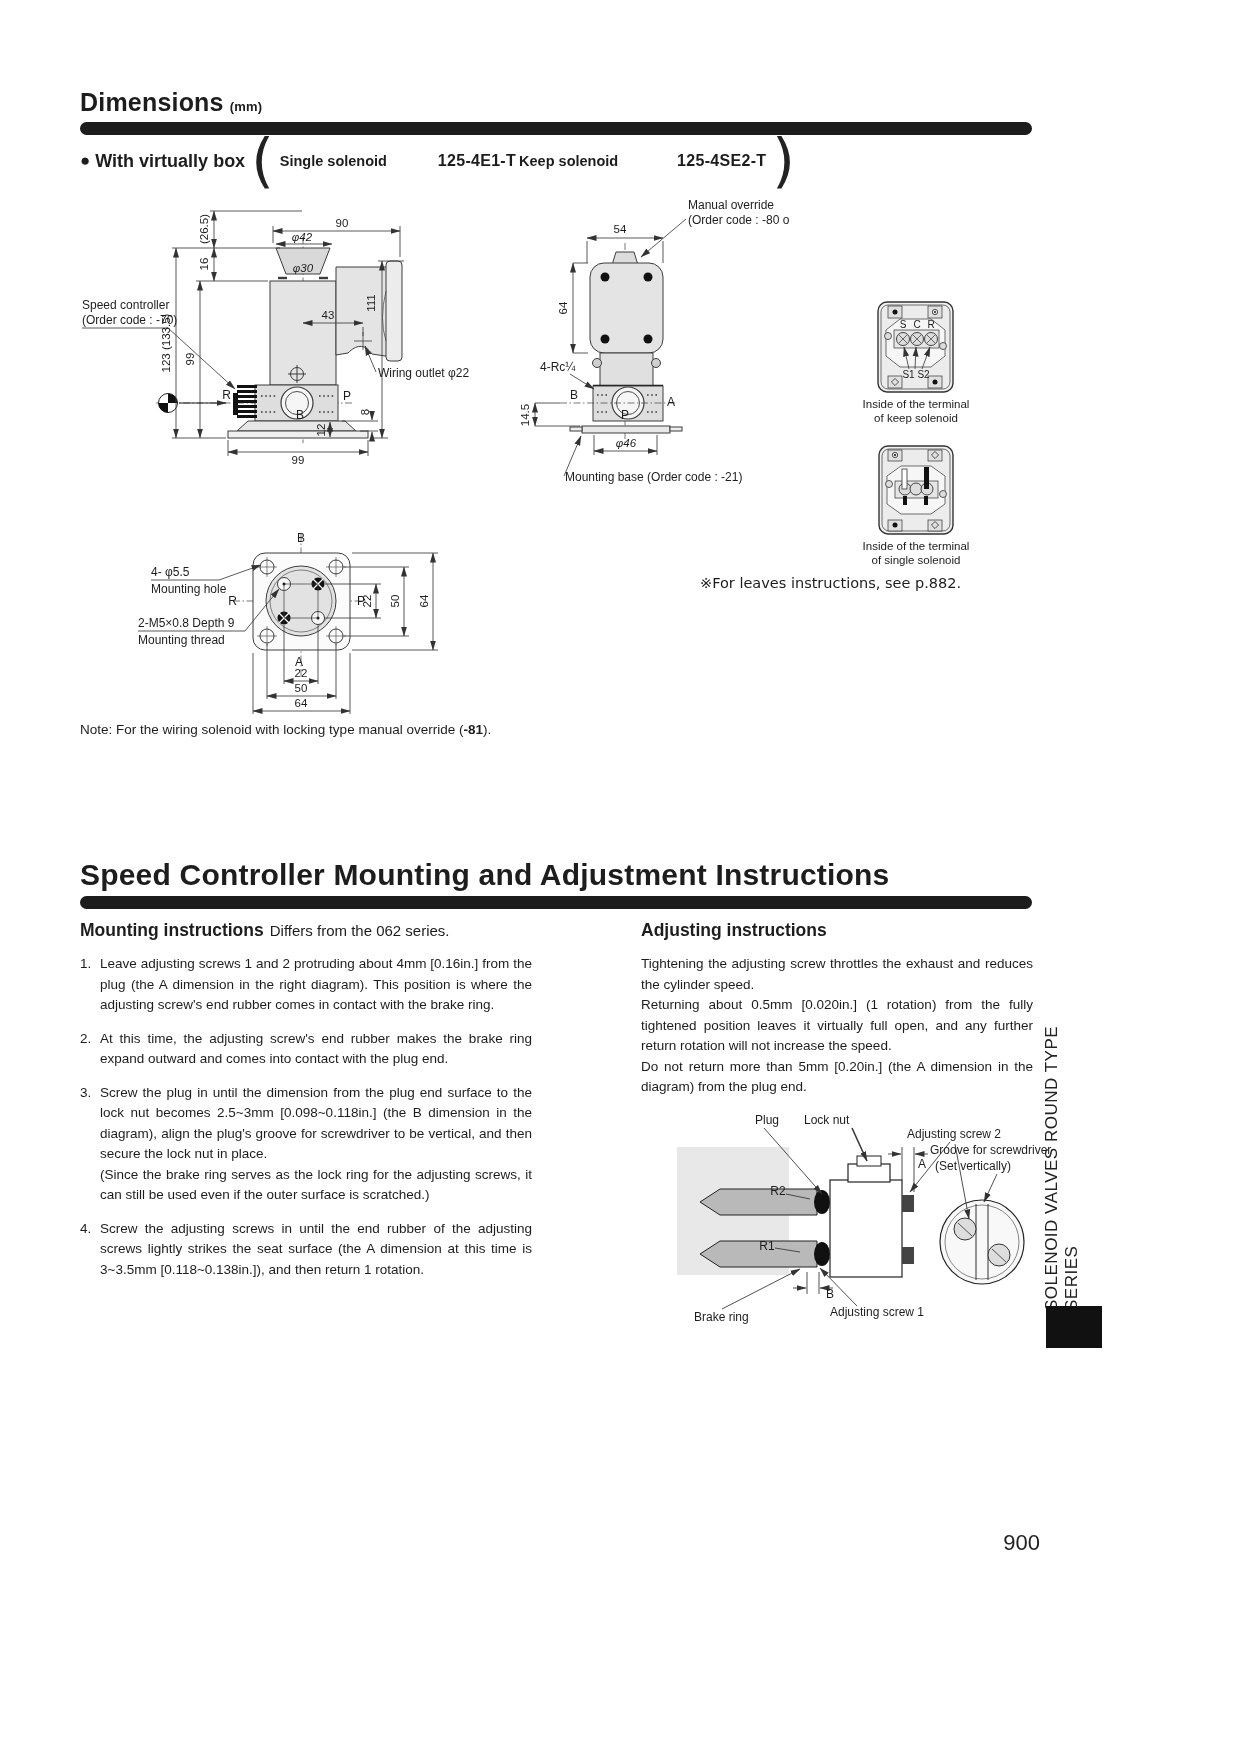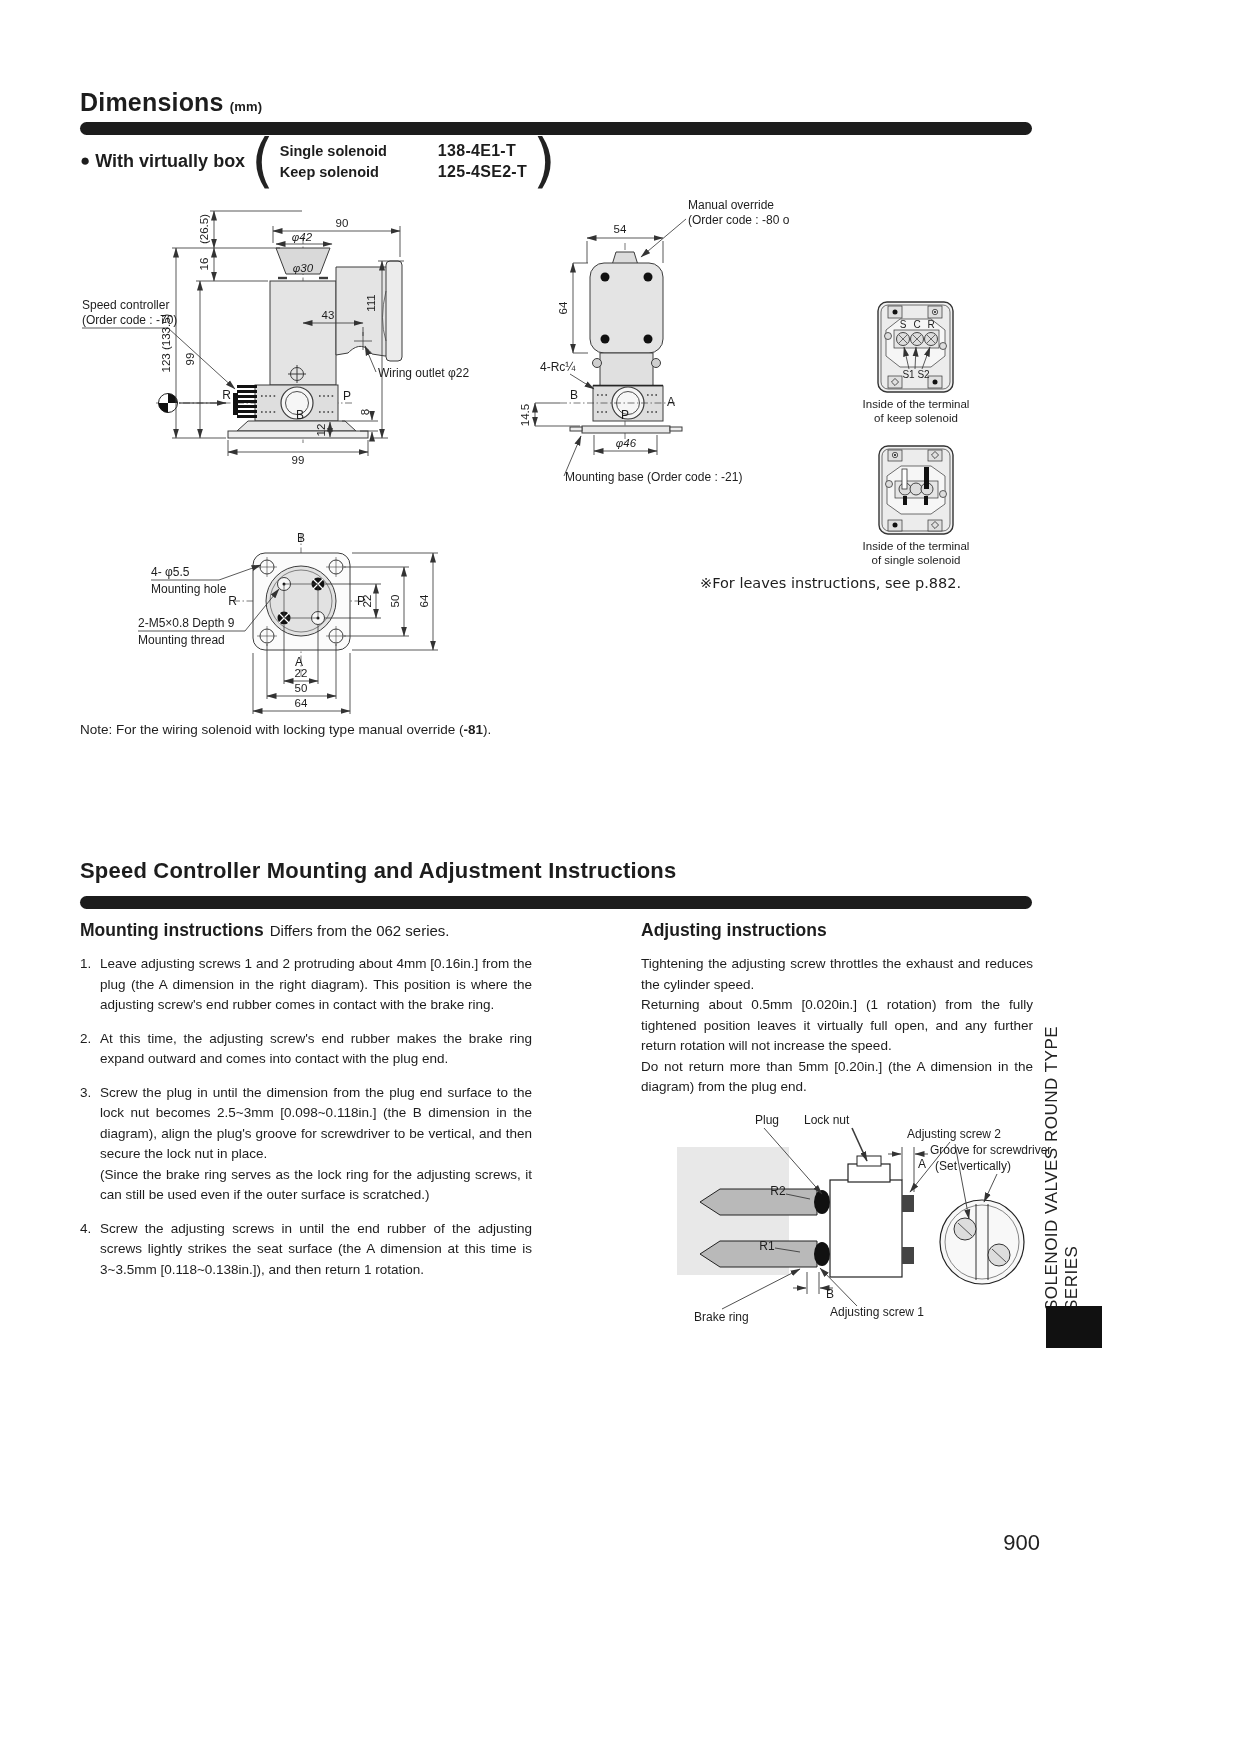--- a/index.html
+++ b/index.html
@@ -8,26 +8,26 @@
           font-family:"Liberation Sans","DejaVu Sans",sans-serif; color:#1d1d1d; overflow:hidden;text-decoration:underline; }
   .abs { position:absolute; }
   .h1 { font-size:25px; font-weight:bold; letter-spacing:.2px; }
   .h1 .unit { font-size:13px; font-weight:bold; margin-left:6px; }
   .bar { background:#1c1c1c; height:13px; border-radius:7px; width:952px; }
   .tbline { display:flex; align-items:center; }
   .bullet { font-size:17px; margin-right:5px; }
   .tbl { font-size:18px; font-weight:bold; }
   .paren { font-size:58px; font-weight:400; line-height:50px; margin:0 6px; color:#222;
            font-family:"DejaVu Sans",sans-serif; }
-  .tbrows { display:flex; flex-direction:column; gap:3px; }
+  .tbrows { display:flex; flex-direction:row; gap:3px; }
   .tbrow { display:flex; align-items:baseline; }
   .tbtype { width:158px; font-size:14.5px; font-weight:bold; }
   .tbmodel { font-size:16px; font-weight:bold; letter-spacing:.3px; }
   .note { font-size:13.5px; }
-  .h2 { font-size:22px; font-weight:bold; letter-spacing:.2px; }
+  .h2 { font-size:30px; font-weight:bold; letter-spacing:.2px; }
   .colhead { margin-bottom:13px; }
   .colhead-b { font-size:17.5px; font-weight:bold; }
   .colhead-s { font-size:15px; margin-left:6px; }
   .item { display:flex; margin-bottom:13px; font-size:13.5px; line-height:1.52; }
   .inum { width:20px; flex:none; }
   .itext { flex:1; text-align:justify; }
   .rpara { font-size:13.5px; line-height:1.52; text-align:justify; }
   .wiringnote { font-size:14.5px; font-family:"DejaVu Sans","Liberation Sans",sans-serif; }
   .sidetext { writing-mode:vertical-rl; transform:rotate(180deg); font-size:17px;
               letter-spacing:.5px; color:#222; height:336px; }
@@ -49,21 +49,21 @@
   </div>
   <div class="abs bar" style="left:80px;top:122px"></div>
 
   <div class="abs tbline" style="left:80px;top:136px">
     <span class="bullet">●</span>
     <span class="tbl">With virtually box</span>
     <span class="paren">(</span>
     <div class="tbrows">
       <div class="tbrow">
         <span class="tbtype">Single solenoid</span>
-        <span class="tbmodel">138-4E1-T</span>
+        <span class="tbmodel">125-4E1-T</span>
       </div>
       <div class="tbrow">
         <span class="tbtype">Keep solenoid</span>
         <span class="tbmodel">125-4SE2-T</span>
       </div>
     </div>
     <span class="paren">)</span>
   </div>
 
   <svg class="abs" style="left:80px;top:193px" width="420" height="278">

